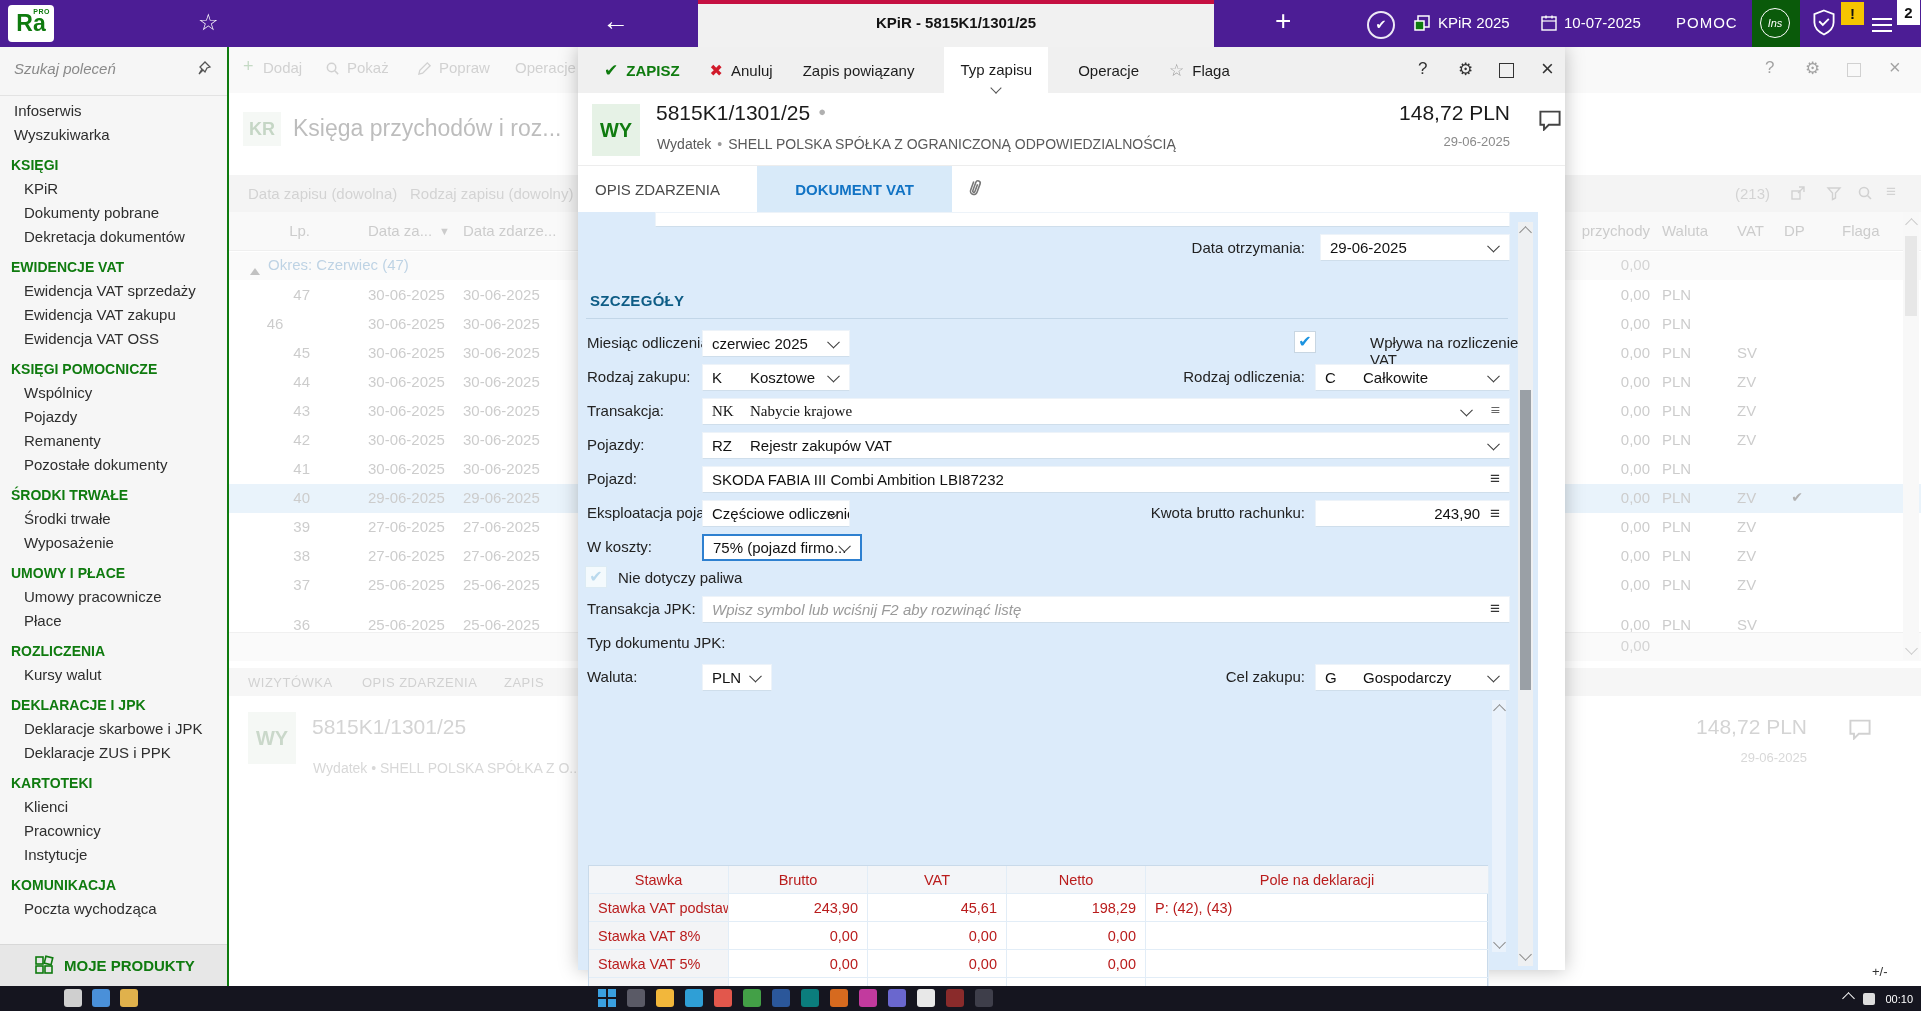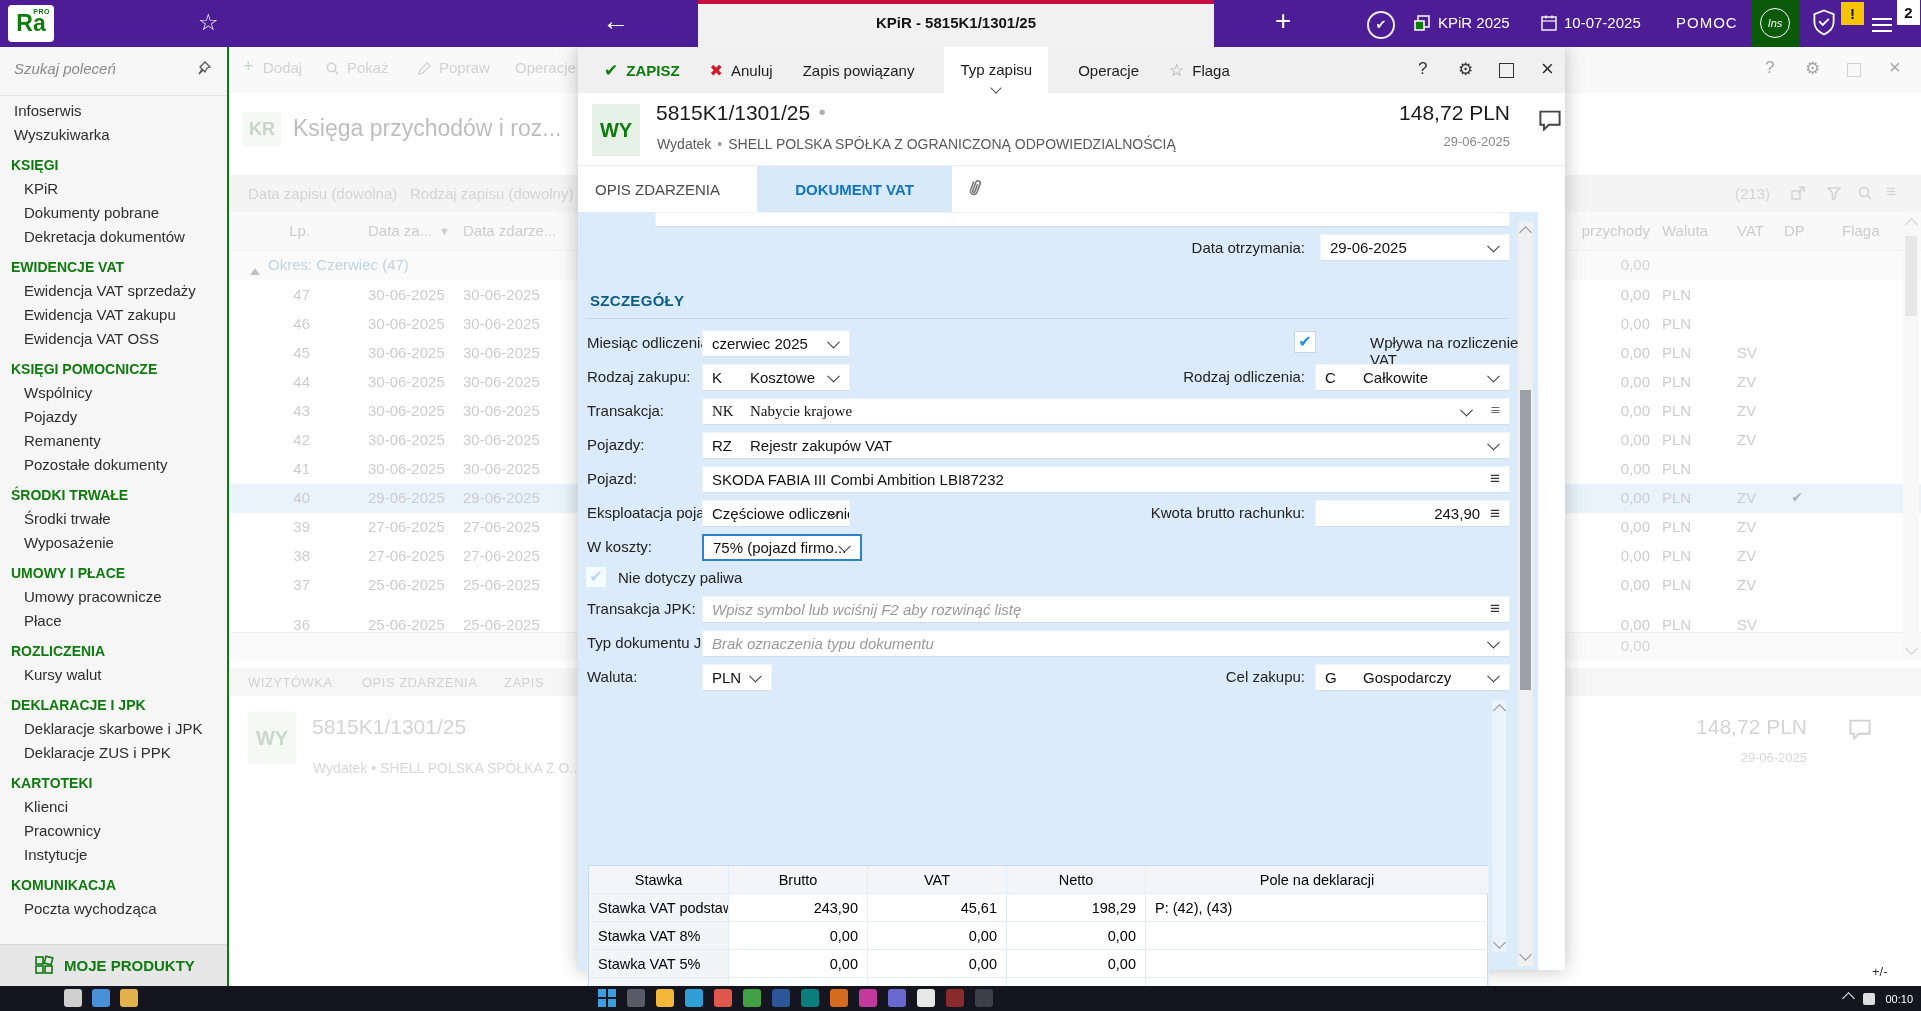--- a/index.html
+++ b/index.html
@@ -90,21 +90,21 @@
   .bga{position:absolute;right:9px;top:2px;font-size:17px;color:#333;}
   .cb{position:absolute;width:22px;height:22px;background:#fff;border:1px solid #c8d6e2;box-sizing:border-box;text-align:center;}
   .cb .mk{font-size:16px;font-weight:bold;color:#1b93e0;line-height:20px;}
   .cb.pale{background:#f4fafd;border-color:#dcebf4;}
   .cb.pale .mk{color:#b9d9ed;}
   .cblabel{position:absolute;font-size:15px;color:#222;}
   .hr{position:absolute;height:1px;background:#c2d6e8;}
   .section{position:absolute;font-size:15px;font-weight:bold;color:#0d5c85;letter-spacing:.3px;}
   
   #vat-table{position:absolute;left:10px;top:653px;width:900px;display:grid;grid-template-columns:140px 139px 139px 139px 343px;background:#fff;border:1px solid #c9daea;box-sizing:border-box;}
-  #vat-table div{height:28px;line-height:28px;font-size:14.5px;border-right:1px solid #e2edf7;border-bottom:1px solid #e2edf7;box-sizing:border-box;padding:0 9px;color:#000000;white-space:nowrap;overflow:hidden;}
+  #vat-table div{height:28px;line-height:28px;font-size:14.5px;border-right:1px solid #e2edf7;border-bottom:1px solid #e2edf7;box-sizing:border-box;padding:0 9px;color:#b91c1c;white-space:nowrap;overflow:hidden;}
   .vth{background:#f3f5f8;text-align:center;color:#333;}
   .vtl{background:#f3f4f6;}
   .vtn{text-align:right;}
   .vtp{text-align:left;}
   .mini-scroll{position:absolute;width:14px;background:#eaf2fb;}
   .chev-g{position:absolute;width:8px;height:8px;border-right:1.8px solid #8a8a8a;border-bottom:1.8px solid #8a8a8a;}
   .chev-g.up{transform:rotate(-135deg);}
   .chev-g.down{transform:rotate(45deg);}
   #dlg-scroll{position:absolute;left:940px;top:175px;width:15px;height:744px;background:#eef0f2;}
   #dlg-scroll .thumb{position:absolute;left:2px;top:168px;width:11px;height:300px;background:#9aa0a6;}
@@ -296,21 +296,21 @@
     <div id="bg-rows">
         <div class="bgrow" style="top: 234px;">
           <span class="bgc" style="left: 13px; width: 70px; text-align: right;">47</span>
           <span class="bgc" style="left: 141px; width: 95px; text-align: left;">30-06-2025</span>
           <span class="bgc" style="left: 236px; width: 95px; text-align: left;">30-06-2025</span>
           <span class="bgc" style="left: 1338px; width: 85px; text-align: right;">0,00</span>
           <span class="bgc" style="left: 1435px; width: 45px; text-align: left;">PLN</span>
           <span class="bgc" style="left: 1510px; width: 40px; text-align: left;"></span>
         </div>
         <div class="bgrow" style="top: 263px;">
-          <span class="bgc" style="left: 13px; width: 70px; text-align: right;">46</span>
+          <span class="bgc" style="left: 13px; width: 70px; text-align: center;">46</span>
           <span class="bgc" style="left: 141px; width: 95px; text-align: left;">30-06-2025</span>
           <span class="bgc" style="left: 236px; width: 95px; text-align: left;">30-06-2025</span>
           <span class="bgc" style="left: 1338px; width: 85px; text-align: right;">0,00</span>
           <span class="bgc" style="left: 1435px; width: 45px; text-align: left;">PLN</span>
           <span class="bgc" style="left: 1510px; width: 40px; text-align: left;"></span>
         </div>
         <div class="bgrow" style="top: 292px;">
           <span class="bgc" style="left: 13px; width: 70px; text-align: right;">45</span>
           <span class="bgc" style="left: 141px; width: 95px; text-align: left;">30-06-2025</span>
           <span class="bgc" style="left: 236px; width: 95px; text-align: left;">30-06-2025</span>
@@ -548,24 +548,20 @@
       <div class="cblabel" style="left:40px;top:357px;">Nie dotyczy paliwa</div>
 
       <div class="flabel" style="left:9px;top:388px;">Transakcja JPK:</div>
       <div class="fld" style="left:124px;top:384px;width:808px;">
           <span class="ph"></span>
           <span class="ph">Wpisz symbol lub wciśnij F2 aby rozwinąć listę</span>
           <span class="bga">≡</span>
         </div>
 
       <div class="flabel" style="left:9px;top:422px;">Typ dokumentu JPK:</div>
-      <div class="fld" style="left:124px;top:418px;width:808px;">
-          <span class="ph">Brak oznaczenia typu dokumentu</span>
-          <span class="cva"></span>
-        </div>
 
       <div class="flabel" style="left:9px;top:456px;">Waluta:</div>
       <div class="fld" style="left:124px;top:452px;width:70px;">
           <span>PLN</span>
           <span class="cva"></span>
         </div>
       <div class="rlabel" style="left:527px;top:456px;">Cel zakupu:</div>
       <div class="fld" style="left:737px;top:452px;width:195px;">
           <span class="code">G</span>
           <span>Gospodarczy</span>

